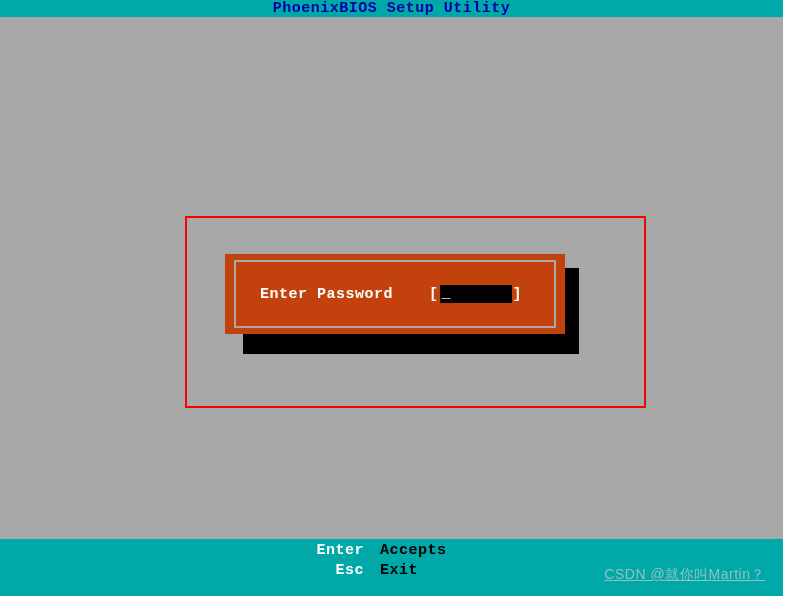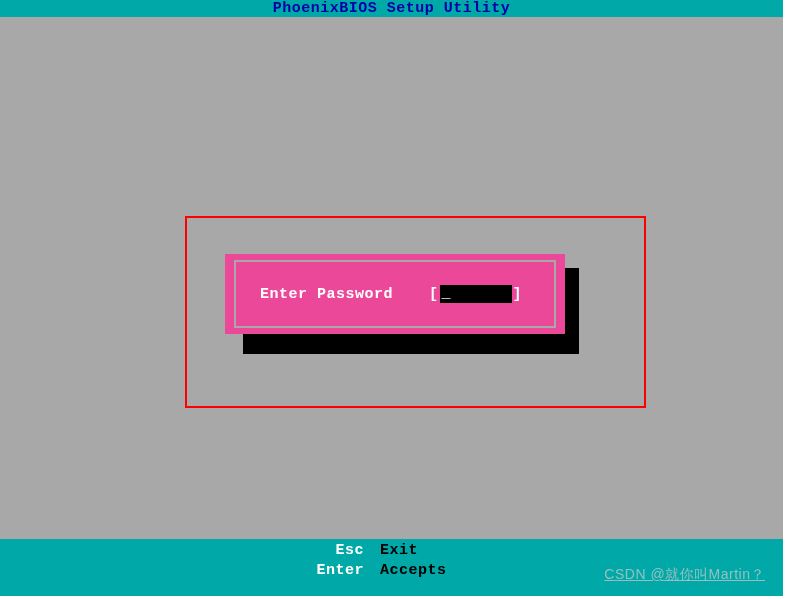--- a/index.html
+++ b/index.html
@@ -46,21 +46,21 @@
       width: 336px;
       height: 86px;
       background: #000;
     }
     .dialog {
       position: absolute;
       left: 225px;
       top: 254px;
       width: 340px;
       height: 80px;
-      background: #ec4899;
+      background: #c2410c;
     }
     .dialog-inner {
       position: absolute;
       left: 9px;
       top: 6px;
       right: 9px;
       bottom: 6px;
       border: 2px solid #a8a8a8;
       display: flex;
       align-items: center;
@@ -144,23 +144,23 @@
       <span class="pw-wrap">
         <span>[</span>
         <span class="pw-field">_</span>
         <span>]</span>
       </span>
     </div>
   </div>
 
   <div class="footer">
     <div class="footer-row">
+      <span class="footer-key">Enter</span>
+      <span class="footer-action">Accepts</span>
+    </div>
+    <div class="footer-row">
       <span class="footer-key">Esc</span>
       <span class="footer-action">Exit</span>
-    </div>
-    <div class="footer-row">
-      <span class="footer-key">Enter</span>
-      <span class="footer-action">Accepts</span>
     </div>
     <div class="watermark">CSDN @就你叫Martin？</div>
   </div>
 
 </div>
 
 </body></html>

